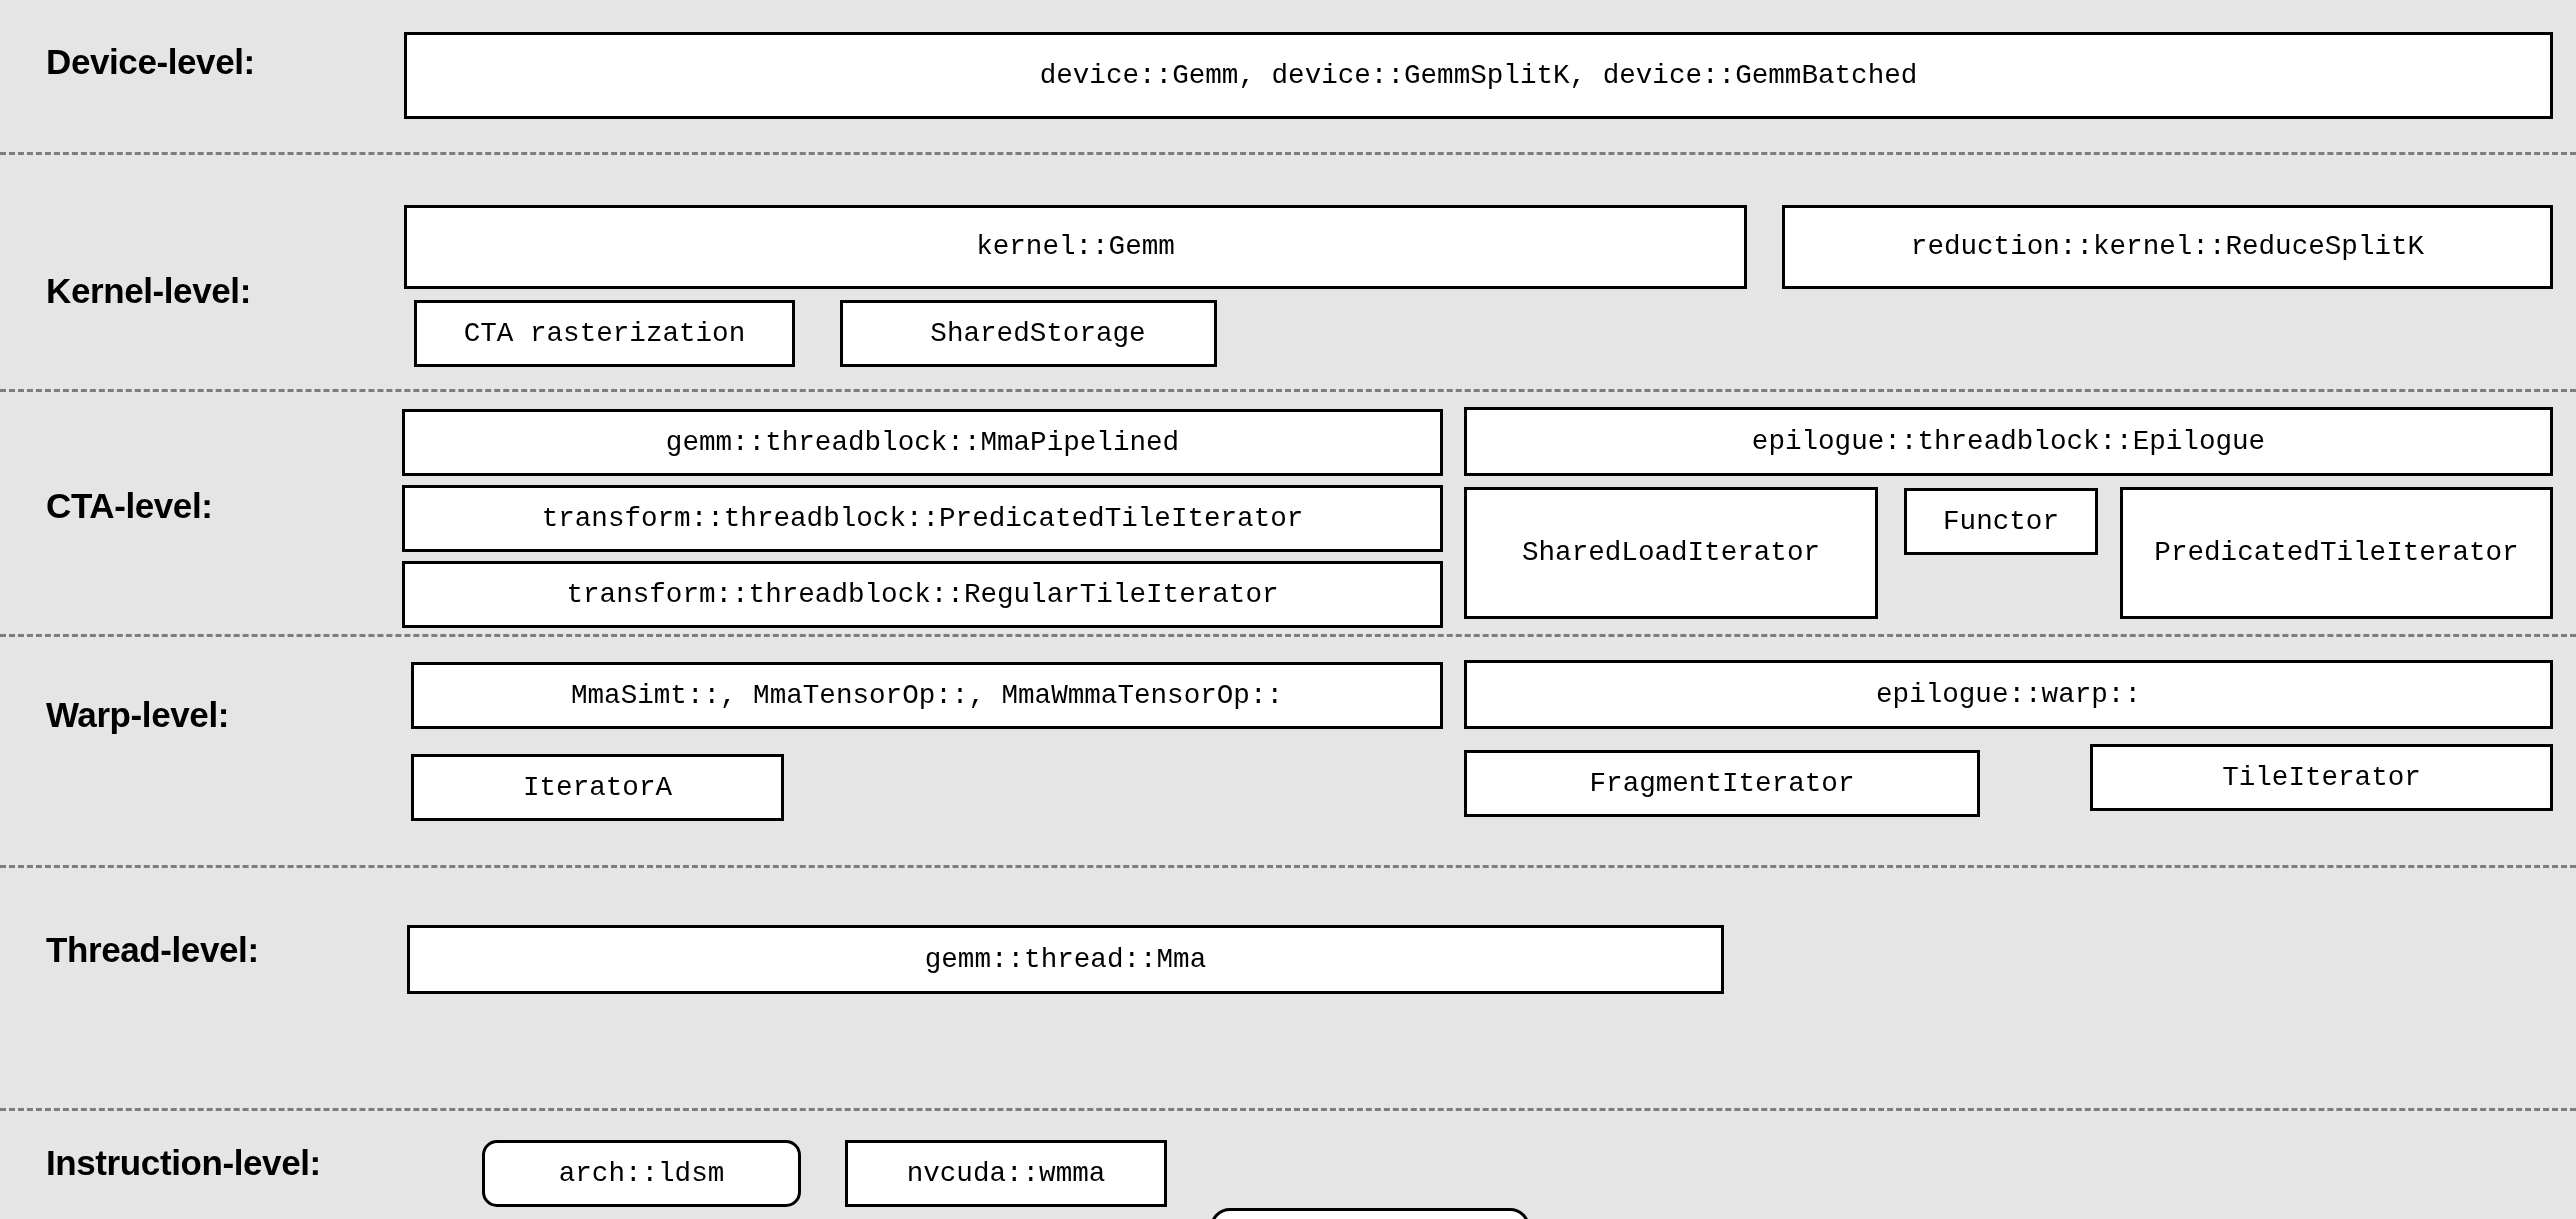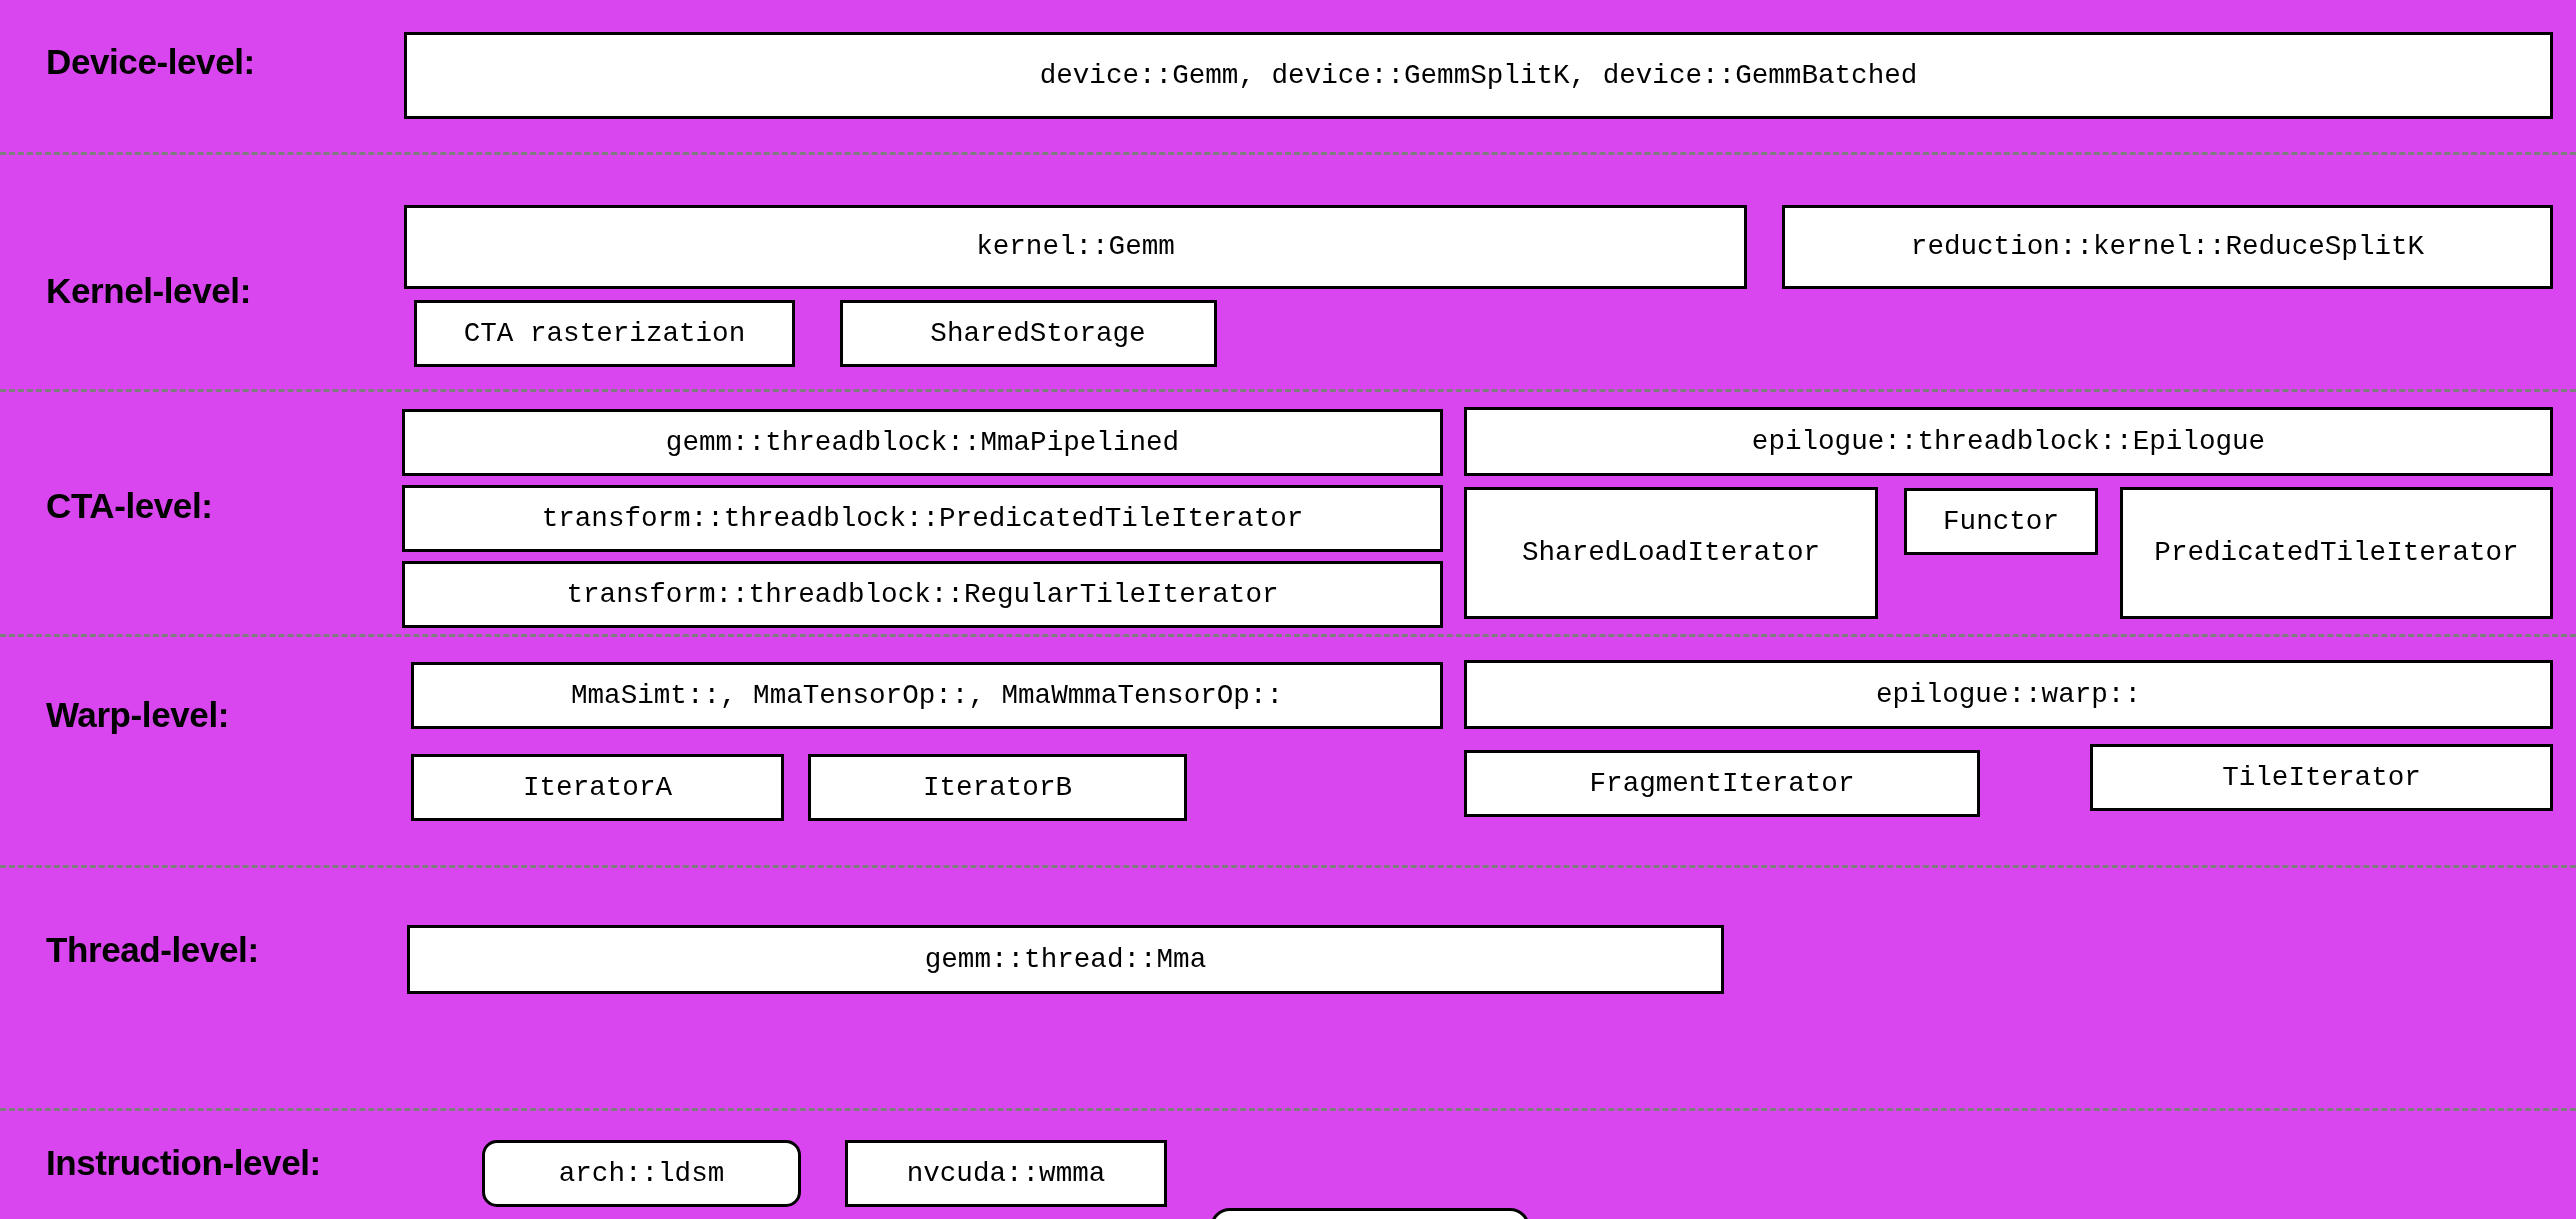--- a/index.html
+++ b/index.html
@@ -8,21 +8,21 @@
     padding: 0;
     background: #ffffff;
   }
   body {
     font-family: "Liberation Sans", sans-serif;
   }
   #canvas {
     position: relative;
     width: 2576px;
     height: 1219px;
-    background: #d946ef;
+    background: #e5e5e5;
     overflow: hidden;
   }
   .level-label {
     position: absolute;
     font-family: "Liberation Sans", sans-serif;
     font-weight: bold;
     font-size: 35px;
     color: #000000;
     letter-spacing: -0.4px;
     white-space: nowrap;
@@ -127,23 +127,20 @@
   </div>
 
   <div class="box" style="left:1464px; top:660px; width:1089px; height:69px;">
     <span class="box-label">epilogue::warp::</span>
   </div>
 
   <div class="box" style="left:411px; top:754px; width:373px; height:67px;">
     <span class="box-label">IteratorA</span>
   </div>
 
-  <div class="box" style="left:808px; top:754px; width:379px; height:67px;">
-    <span class="box-label">IteratorB</span>
-  </div>
 
   <div class="box" style="left:1464px; top:750px; width:516px; height:67px;">
     <span class="box-label">FragmentIterator</span>
   </div>
 
   <div class="box" style="left:2090px; top:744px; width:463px; height:67px;">
     <span class="box-label">TileIterator</span>
   </div>
 
   <div class="divider" style="top:865px;"></div>

